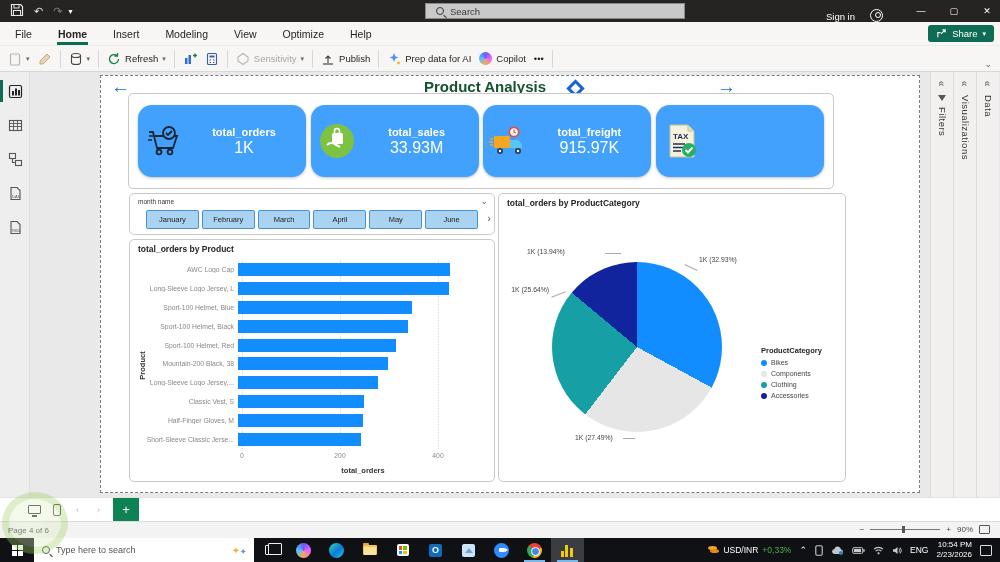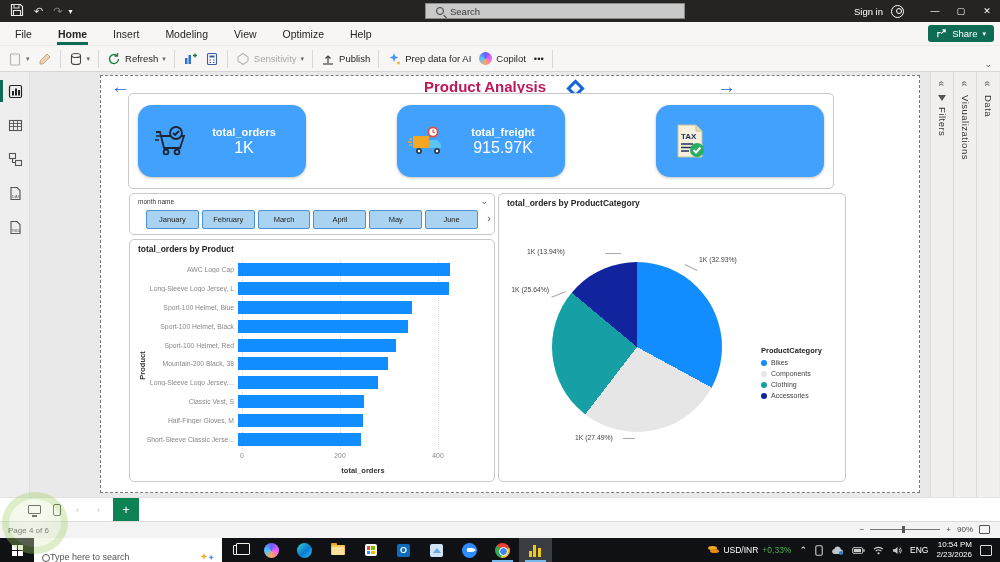--- a/index.html
+++ b/index.html
@@ -7,21 +7,21 @@
   #app { position:relative; width:1000px; height:562px; background:#e9e9e9; }
 
   
   .titlebar { position:absolute; left:0; top:0; width:100%; height:22px; background:#252423; display:flex; align-items:center; color:#fff; font-size:10px; }
   .tb-icon { color:#e8e8e8; margin-left:10px; font-size:11px; cursor:default; }
   .tb-title { margin-left:12px; color:#f0f0f0; white-space:nowrap; }
   .tb-caret { margin-left:6px; font-size:8px; }
   .tb-search { position:absolute; left:425px; top:3px; width:260px; height:16px; background:#c9c9c9; border:1px solid #8a8a8a; display:flex; align-items:center; color:#3a3a3a; font-size:9.5px; }
   .mag { width:8px; height:8px; border:1.2px solid #3a3a3a; border-radius:50%; position:relative; margin:0 6px 0 10px; }
   .mag:after { content:""; position:absolute; width:4px; height:1.2px; background:#3a3a3a; transform:rotate(45deg); left:6px; top:8px; }
-  .tb-right { position:absolute; right:0; top:0; height:22px; display:flex; align-items:center; }
+  .tb-right { position:absolute; right:0; top:0; height:22px; display:flex; align-items:flex-end;gap:7px; }
   .signin { font-size:9.5px; color:#fff; margin-right:8px; }
   .avatar { width:13px; height:13px; border:1.2px solid #fff; border-radius:50%; margin-right:18px; position:relative; }
   .avatar:before { content:""; position:absolute; left:3.5px; top:2px; width:4px; height:4px; border:1px solid #fff; border-radius:50%; }
   .winbtn { width:26px; height:22px; display:flex; align-items:center; justify-content:center; color:#fff; font-size:9px; }
 
   
   .menubar { position:absolute; left:0; top:22px; width:100%; height:24px; background:#f7f6f5; display:flex; align-items:center; border-bottom:1px solid #ececea; }
   .menu-item { font-size:10.5px; color:#252423; padding:4px 13px; position:relative; cursor:default; }
   .menu-item.active { font-weight:bold; }
   .menu-item.active:after { content:""; position:absolute; left:12px; right:12px; bottom:-1px; height:2.5px; background:#0e6b54; }
@@ -46,30 +46,30 @@
   .strips { position:absolute; right:0; top:72px; width:70px; height:425px; display:flex; }
   .strip { width:23px; height:100%; background:#f1f0ef; border-left:1px solid #dcdcdc; display:flex; flex-direction:column; align-items:center; padding-top:6px; gap:6px; }
   .strip .chev { color:#555; font-size:10px; transform:rotate(90deg); }
   .vtext { writing-mode:vertical-rl; font-size:9.5px; color:#333; letter-spacing:.5px; }
   .funnel { width:0; height:0; border-left:4px solid transparent; border-right:4px solid transparent; border-top:6px solid #555; }
 
   
   .canvas { position:absolute; left:30px; top:72px; width:900px; height:425px; background:#e9e9e9; }
   .page { position:absolute; left:70px; top:3px; width:820px; height:418px; background:#fff; border:1px dashed #7a7a7a; }
   .nav-arrow { position:absolute; font-size:19px; color:#1565d8; font-weight:bold; top:0px; }
-  .page-title { position:absolute; left:323px; top:2px; font-size:15px; font-weight:bold; color:#be185d; }
+  .page-title { position:absolute; left:323px; top:2px; font-size:15px; font-weight:bold; color:#14532d; }
   .diamond { position:absolute; left:468px; top:6px; width:13px; height:13px; border:3px solid #1565d8; transform:rotate(45deg); background:#fff; }
   .diamond:after{ content:""; position:absolute; left:4px; top:4px; width:9px; height:9px; background:#1565d8; opacity:.15;}
 
   .visual { position:absolute; border:1px solid #c9c9c9; border-radius:5px; background:#fff; }
 
   
   .kpi-band { left:27px; top:17px; width:706px; height:96px; display:flex; align-items:center; justify-content:space-between; padding:0 9px; }
   .kpi-card { width:168px; height:72px; background:#41a1fc; border-radius:14px; display:flex; align-items:center; box-shadow:0 1px 3px rgba(0,0,0,.25); }
-  .kpi-icon { width:52px; display:flex; align-items:center; justify-content:flex-end; }
+  .kpi-icon { width:52px; display:flex; align-items:center; justify-content:center; }
   .kpi-text { flex:1; text-align:center; color:#fff; padding-right:8px; }
   .kpi-label { font-size:11px; font-weight:bold; }
   .kpi-value { font-size:16px; margin-top:1px; }
 
   
   .slicer { left:28px; top:117px; width:366px; height:42px; }
   .slicer-label { position:absolute; left:8px; top:4px; font-size:6.5px; color:#333; }
   .slicer-chev { position:absolute; right:6px; top:2px; font-size:9px; color:#666; }
   .month-row { position:absolute; left:16px; right:16px; top:16px; height:19px; display:flex; gap:3px; }
   .month-btn { flex:1; background:#a9d3f0; border:1px solid #4a90d9; border-radius:2px; font-size:7.5px; color:#222; display:flex; align-items:center; justify-content:center; }
@@ -124,21 +124,21 @@
   .zoomctl { position:absolute; right:10px; top:3px; display:flex; align-items:center; gap:6px; }
   .zslider { width:70px; height:1px; background:#777; position:relative; }
   .zthumb { position:absolute; left:32px; top:-3px; width:3px; height:7px; background:#555; }
   .fit-icon { width:11px; height:9px; border:1.2px solid #555; border-radius:1px; }
 
   
   .taskbar { position:absolute; left:0; top:538px; width:100%; height:24px; background:#101114; display:flex; align-items:center; color:#fff; }
   .start { width:34px; height:24px; display:flex; align-items:center; justify-content:center; }
   .startgrid { width:11px; height:11px; display:grid; grid-template-columns:5px 5px; grid-template-rows:5px 5px; gap:1px; }
   .startgrid i { background:#fff; }
-  .tsearch { width:188px; height:24px; background:#fff; display:flex; align-items:flex-end; color:#555; font-size:9px; gap:0; padding-left:8px; position:relative; }
+  .tsearch { width:220px; height:24px; background:#fff; display:flex; align-items:center; color:#555; font-size:9px; gap:6px; padding-left:8px; position:relative; }
   .sparkles { position:absolute; right:8px; font-size:10px; color:#f2b32c; }
   .sparkles b { color:#4f8ef7; font-size:7px; }
   .tb-app { width:33px; height:24px; display:flex; align-items:center; justify-content:center; position:relative; }
   .tb-app.open:after { content:""; position:absolute; left:6px; right:6px; bottom:0; height:2px; background:#76b9ed; }
   .tb-app.activeapp { background:#3a3d42; }
   .tv { width:12px; height:10px; border:1.2px solid #eee; border-radius:1px; position:relative;}
   .tv:after{ content:""; position:absolute; left:2.5px; top:-3px; width:12px; height:10px; border:1.2px solid #eee; border-radius:1px; background:#101114;}
   .folder { width:14px; height:10px; background:#f8c64b; border-radius:1px; position:relative; }
   .folder:before { content:""; position:absolute; left:0; top:-2px; width:6px; height:2px; background:#e3a62f; border-radius:1px 1px 0 0; }
   .folder:after { content:""; position:absolute; left:1px; top:1.5px; width:12px; height:8px; background:#fbe29e; border-radius:1px; }
@@ -379,20 +379,34 @@
                 <path d="M21 9l2 2 4-4" fill="none" stroke="#1b2430" stroke-width="1.8"></path>
               </svg>
             </span>
             <div class="kpi-text">
               <div class="kpi-label">total_orders</div>
               <div class="kpi-value">1K</div>
             </div>
           </div>
           <div class="kpi-card">
             <span class="kpi-icon">
+              <svg width="40" height="40" viewBox="0 0 40 40">
+                <circle cx="20" cy="20" r="17" fill="#7dc242"></circle>
+                <rect x="15" y="12" width="11" height="11" rx="1.5" fill="#fff"></rect>
+                <path d="M17.5 12v-2a2.5 2.5 0 0 1 5 0v2" fill="none" stroke="#fff" stroke-width="1.6"></path>
+                <path d="M10 24c3-3 7-2 9 0l4 2" fill="none" stroke="#fff" stroke-width="2"></path>
+              </svg>
+            </span>
+            <div class="kpi-text">
+              <div class="kpi-label">total_sales</div>
+              <div class="kpi-value">33.93M</div>
+            </div>
+          </div>
+          <div class="kpi-card">
+            <span class="kpi-icon">
               <svg width="42" height="36" viewBox="0 0 42 36">
                 <rect x="6" y="13" width="16" height="12" rx="1" fill="#f5a623"></rect>
                 <path d="M22 17h8l4 4v4H22z" fill="#58c5f2"></path>
                 <circle cx="12" cy="28" r="3" fill="#2c3e50"></circle>
                 <circle cx="30" cy="28" r="3" fill="#2c3e50"></circle>
                 <circle cx="12" cy="28" r="1.2" fill="#fff"></circle>
                 <circle cx="30" cy="28" r="1.2" fill="#fff"></circle>
                 <circle cx="26" cy="9" r="5.5" fill="#e74c3c"></circle>
                 <circle cx="26" cy="9" r="3.8" fill="#fff"></circle>
                 <path d="M26 6.5V9l1.8 1" stroke="#e74c3c" stroke-width="1.2" fill="none"></path>

